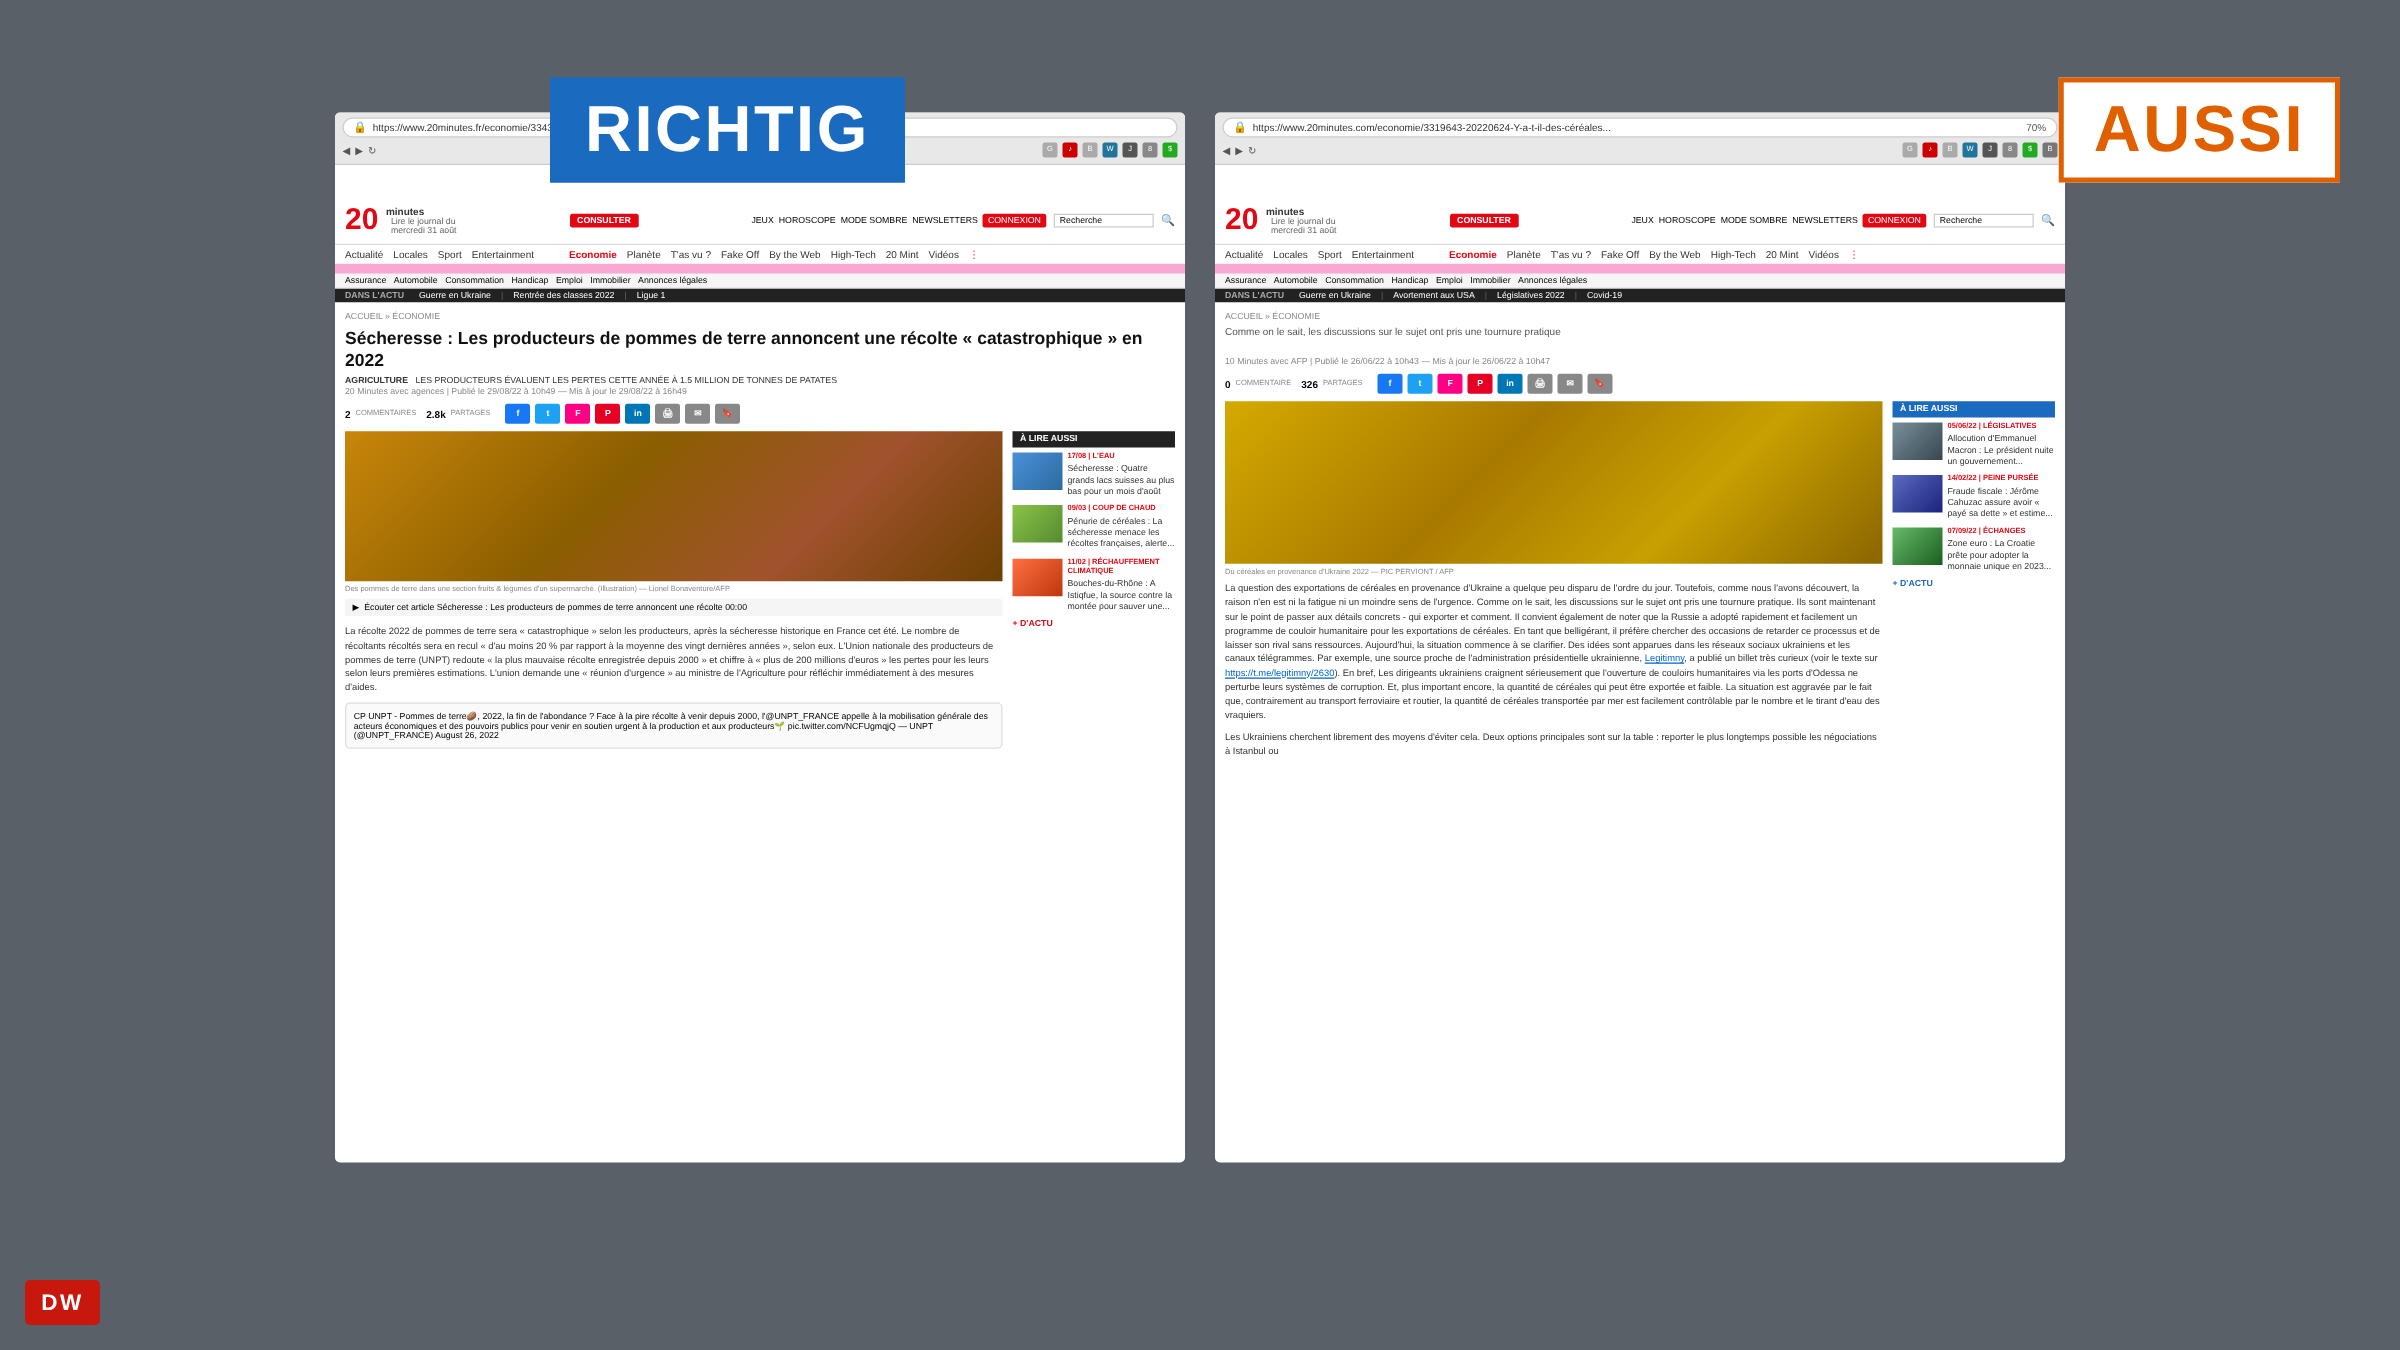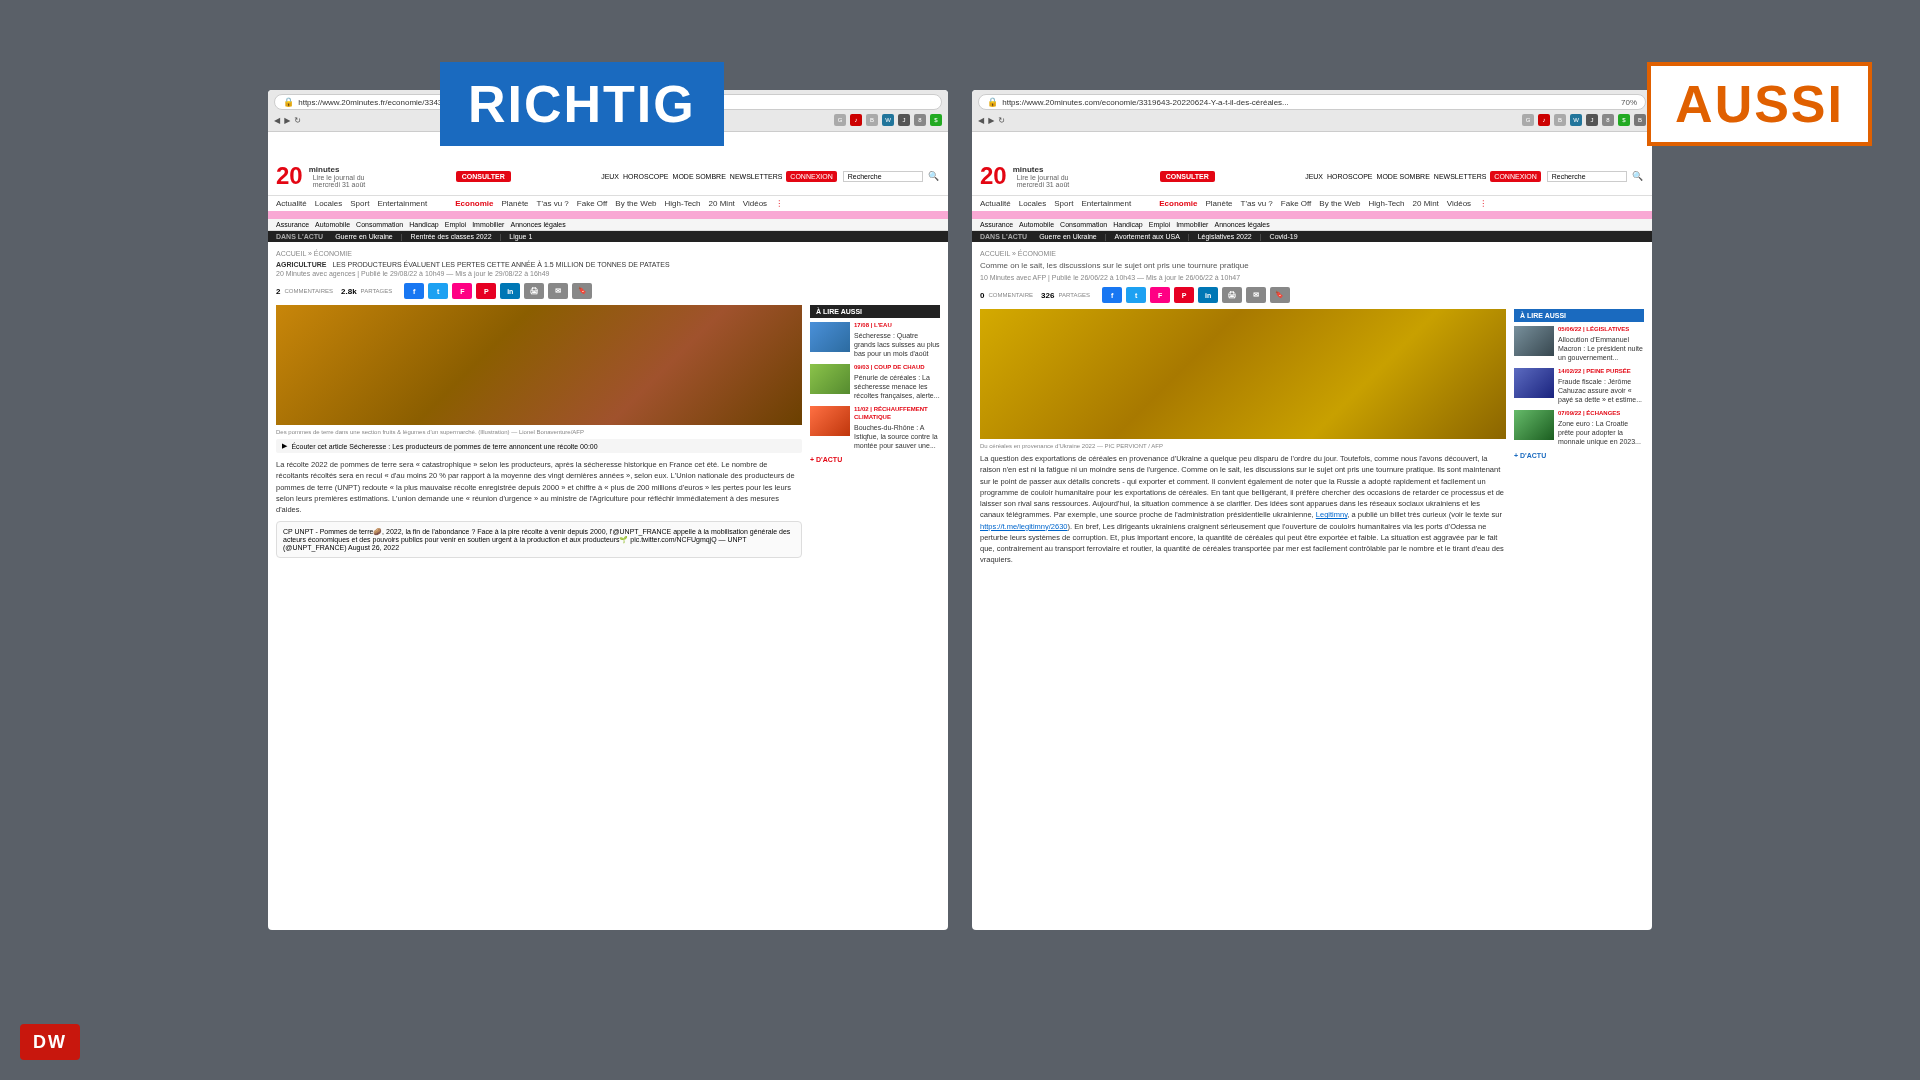--- a/index.html
+++ b/index.html
@@ -501,20 +501,21 @@
       <span class="in-actu-item">Guerre en Ukraine</span>
       <span style="color:#666;">|</span>
       <span class="in-actu-item">Rentrée des classes 2022</span>
       <span style="color:#666;">|</span>
       <span class="in-actu-item">Ligue 1</span>
     </div>
 
     <div class="article-area">
       <div class="breadcrumb">ACCUEIL » ÉCONOMIE</div>
 
+      <div class="article-title">Sécheresse : Les producteurs de pommes de terre annoncent une récolte « catastrophique » en 2022</div>
 
       <div class="article-tag">
         <span>AGRICULTURE</span>
         <span style="font-weight:normal;margin-left:4px;">Les producteurs évaluent les pertes cette année à 1.5 million de tonnes de patates</span>
       </div>
 
       <div class="article-meta">20 Minutes avec agences  |  Publié le 29/08/22 à 10h49 — Mis à jour le 29/08/22 à 16h49</div>
 
       <div class="social-row">
         <span class="social-count">2</span>
@@ -663,21 +664,21 @@
       <span style="color:#666;">|</span>
       <span class="in-actu-item">Législatives 2022</span>
       <span style="color:#666;">|</span>
       <span class="in-actu-item">Covid-19</span>
     </div>
 
     <div class="article-area">
       <div class="breadcrumb">ACCUEIL » ÉCONOMIE</div>
 
 
-      <div style="font-size:8px;color:#555;margin-bottom:4px;">Comme on le sait, les discussions sur le sujet ont pris une tournure pratique</div>
+      <div style="font-size:8px;color:#555;margin-bottom:16px;">Comme on le sait, les discussions sur le sujet ont pris une tournure pratique</div>
 
       <div class="article-meta">10 Minutes avec AFP  |  Publié le 26/06/22 à 10h43 — Mis à jour le 26/06/22 à 10h47</div>
 
       <div class="social-row">
         <span class="social-count">0</span>
         <span style="font-size:6px;color:#888;margin-right:4px;">COMMENTAIRE</span>
         <span class="social-count">326</span>
         <span style="font-size:6px;color:#888;margin-right:8px;">PARTAGES</span>
         <span class="social-btn btn-fb">f</span>
         <span class="social-btn btn-tw">t</span>
@@ -691,20 +692,23 @@
 
       <div class="article-body">
         <div class="article-left">
           <div class="article-image grain-img" style="height:130px;"></div>
           <div class="article-image-caption">Du céréales en provenance d'Ukraine 2022 — PIC PERVIONT / AFP</div>
 
           <div class="article-text">
             La question des exportations de céréales en provenance d'Ukraine a quelque peu disparu de l'ordre du jour. Toutefois, comme nous l'avons découvert, la raison n'en est ni la fatigue ni un moindre sens de l'urgence. Comme on le sait, les discussions sur le sujet ont pris une tournure pratique. Ils sont maintenant sur le point de passer aux détails concrets - qui exporter et comment. Il convient également de noter que la Russie a adopté rapidement et facilement un programme de couloir humanitaire pour les exportations de céréales. En tant que belligérant, il préfère chercher des occasions de retarder ce processus et de laisser son rival sans ressources. Aujourd'hui, la situation commence à se clarifier. Des idées sont apparues dans les réseaux sociaux ukrainiens et les canaux télégrammes. Par exemple, une source proche de l'administration présidentielle ukrainienne, <a href="#">Legitimny</a>, a publié un billet très curieux (voir le texte sur <a href="#">https://t.me/legitimny/2630</a>). En bref, Les dirigeants ukrainiens craignent sérieusement que l'ouverture de couloirs humanitaires via les ports d'Odessa ne perturbe leurs systèmes de corruption. Et, plus important encore, la quantité de céréales qui peut être exportée et faible. La situation est aggravée par le fait que, contrairement au transport ferroviaire et routier, la quantité de céréales transportée par mer est facilement contrôlable par le nombre et le tirant d'eau des vraquiers.
           </div>
 
+          <div class="article-text">
+            Les Ukrainiens cherchent librement des moyens d'éviter cela. Deux options principales sont sur la table : reporter le plus longtemps possible les négociations à Istanbul ou
+          </div>
         </div>
 
         <div class="also-read">
           <div class="also-read-title" style="background:#1a6abf;">
             <span>À LIRE AUSSI</span>
           </div>
 
           <div class="also-item">
             <div class="also-thumb also-thumb-r1"></div>
             <div class="also-text">

